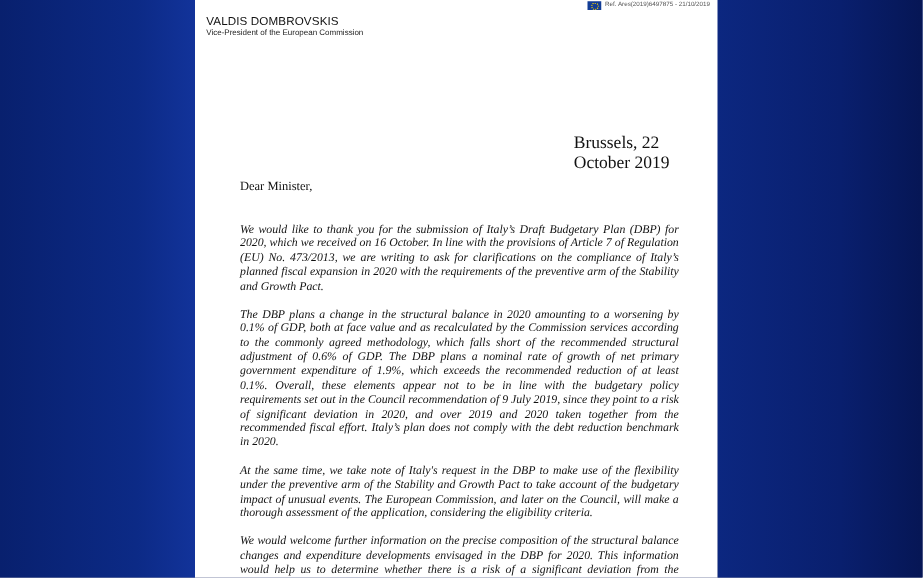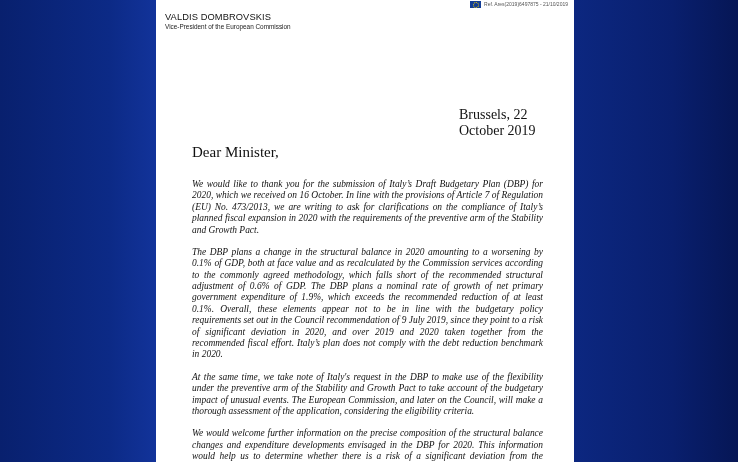--- a/index.html
+++ b/index.html
@@ -34,21 +34,21 @@
   }
   .signatory { position:absolute; top:12px; font-family:Liberation Sans, sans-serif; }
   .sig-left { left:9px; }
   .sig-right { left:262px; }
   .sig-name { font-size:9.3px; color:#111; letter-spacing:0.1px; line-height:11px; }
   .sig-title { font-size:6.4px; color:#222; line-height:8px; }
   .date {
     position:absolute; left:267px; top:107px; font-size:14px; color:#111;margin-left:36px;
   }
   .salutation {
-    position:absolute; left:36px; top:144px; font-size:15px; color:#111;
+    position:absolute; left:36px; top:144px; font-size:10px; color:#111;
   }
   .body-text {
     position:absolute; left:36px; top:179px; width:351px;
     font-size:9.45px; line-height:11.4px; color:#111; text-align:justify;
   }
   .body-text p { margin:0 0 10.8px 0;font-style:italic; }
 </style>
 </head>
 <body>
 

